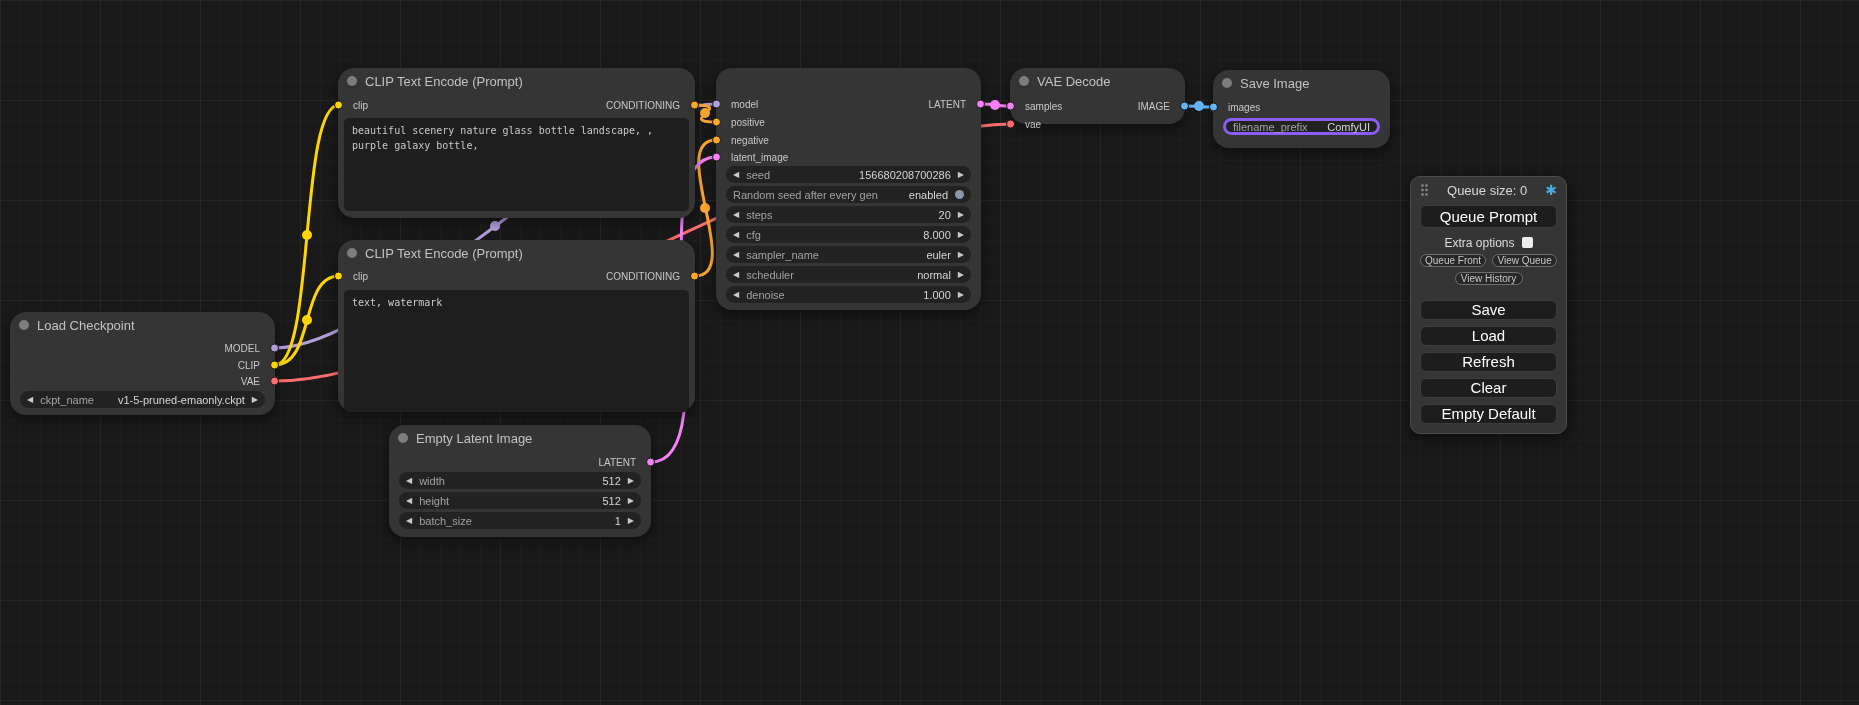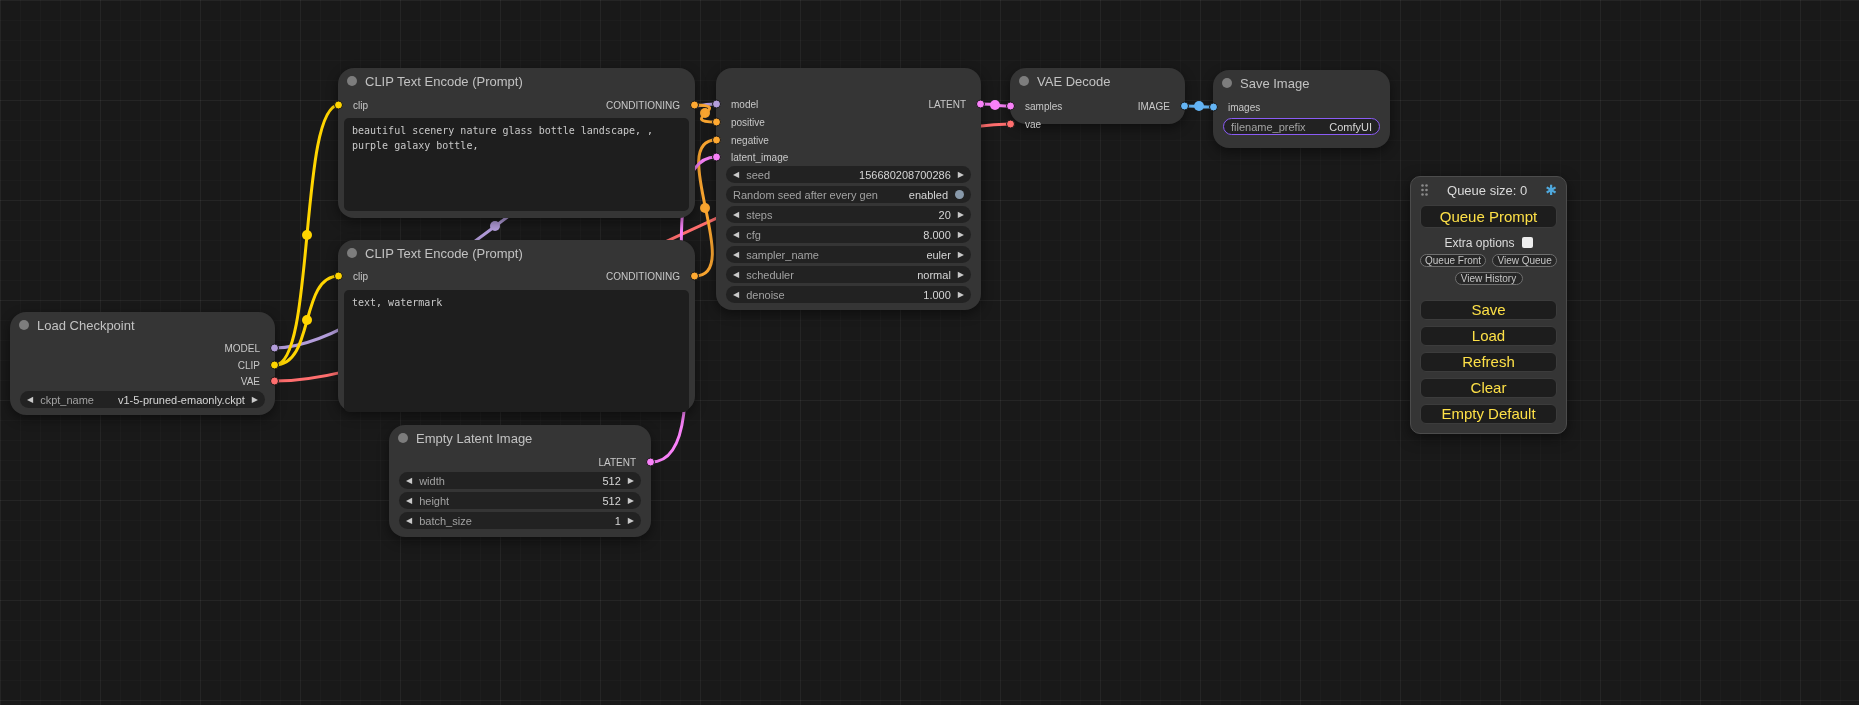--- a/index.html
+++ b/index.html
@@ -23,33 +23,33 @@
   .slot{position:absolute;left:0;right:0;height:16px;display:flex;align-items:center;font-size:10px;color:#c8c8c8}
   .slot-dot{position:absolute;top:50%;width:9px;height:9px;border-radius:50%;transform:translateY(-50%);border:1px solid #181818}
   .slot.in{padding-left:15px}
   .slot.in .slot-dot{left:-4px}
   .slot.out{justify-content:flex-end;padding-right:15px}
   .slot.out .slot-dot{right:-4px}
   .widget{position:absolute;left:10px;right:10px;height:17px;background:#222;border-radius:9px;display:flex;align-items:center;gap:7px;padding:0 7px;font-size:11px}
   .widget .arr{font-size:8px;color:#c9c9c9;flex:none;line-height:1}
   .widget .w-label{color:#a2a2a2;white-space:nowrap}
   .widget .w-value{margin-left:auto;color:#d6d6d6;white-space:nowrap}
-  .widget.text-widget{border:1px solid #8b5cf6}
+  .widget.text-widget{border:3px solid #8b5cf6}
   .toggle-dot{width:9px;height:9px;border-radius:50%;flex:none}
   .prompt-box{position:absolute;left:6px;right:6px;background:#1e1e1e;border-radius:5px;padding:5px 8px;
     font-family:"DejaVu Sans Mono",monospace;font-size:10px;line-height:1.5;color:#c9c9c9;white-space:pre-wrap;overflow:hidden}
   
   .queue-panel{position:absolute;left:1410px;top:176px;width:157px;z-index:3;background:#353535;
     border:1px solid #4c4c4c;border-radius:10px;padding:4px 9px 9px;box-shadow:0 4px 14px rgba(0,0,0,.5)}
   .qp-header{display:flex;align-items:center;color:#dadada;font-size:13px;height:18px;margin-bottom:2px}
   .qp-title{flex:1;text-align:center}
   .drag-handle{flex:none;line-height:0}
   .gear{font-size:14px;line-height:1;flex:none}
   .qp-big{display:block;width:100%;height:20px;margin-top:6px;background:#1d1d1d;border:1px solid #3c3c3c;
-    border-radius:6px;color:#fde047;font-size:15px;font-family:inherit;cursor:pointer;text-align:center;padding:0;line-height:18px}
+    border-radius:6px;color:#ffffff;font-size:15px;font-family:inherit;cursor:pointer;text-align:center;padding:0;line-height:18px}
   #queue-prompt-btn{height:23px;line-height:21px}
   .qp-extra{display:flex;align-items:center;justify-content:center;gap:7px;margin-top:8px;font-size:12px;color:#dcdcdc;height:13px}
   .checkbox{width:11px;height:11px;background:#ededed;border-radius:2px;flex:none;cursor:pointer}
   .qp-small-row{display:flex;gap:6px;margin-top:5px;justify-content:space-between}
   .qp-small-row.center{justify-content:center}
   .qp-small{flex:1;height:13px;background:#272727;border:1px solid #6f6f6f;border-radius:8px;color:#c6c6c6;
     font-size:10px;font-family:inherit;line-height:11px;padding:0 4px;cursor:pointer;white-space:nowrap}
   .qp-small-row.center .qp-small{flex:0 0 auto;min-width:68px}
   .qp-gap{margin-top:15px}
 </style>

